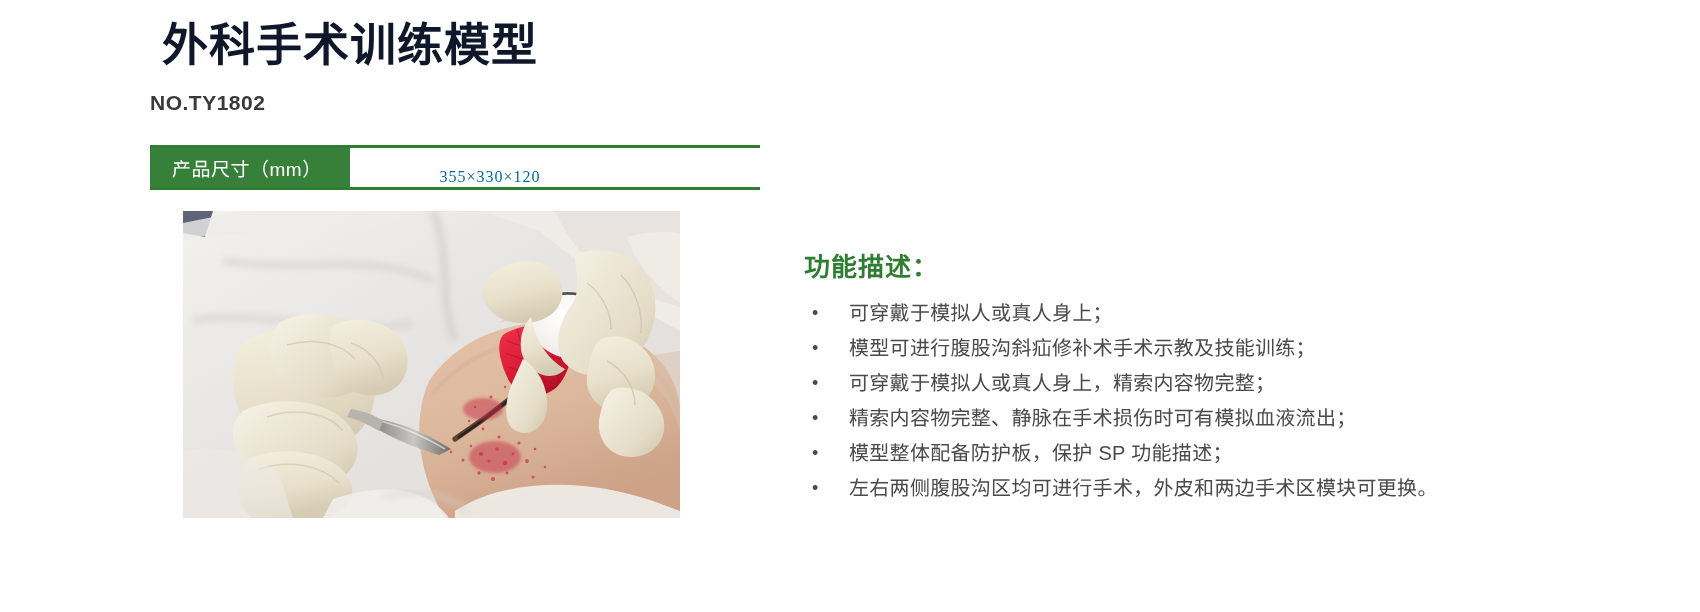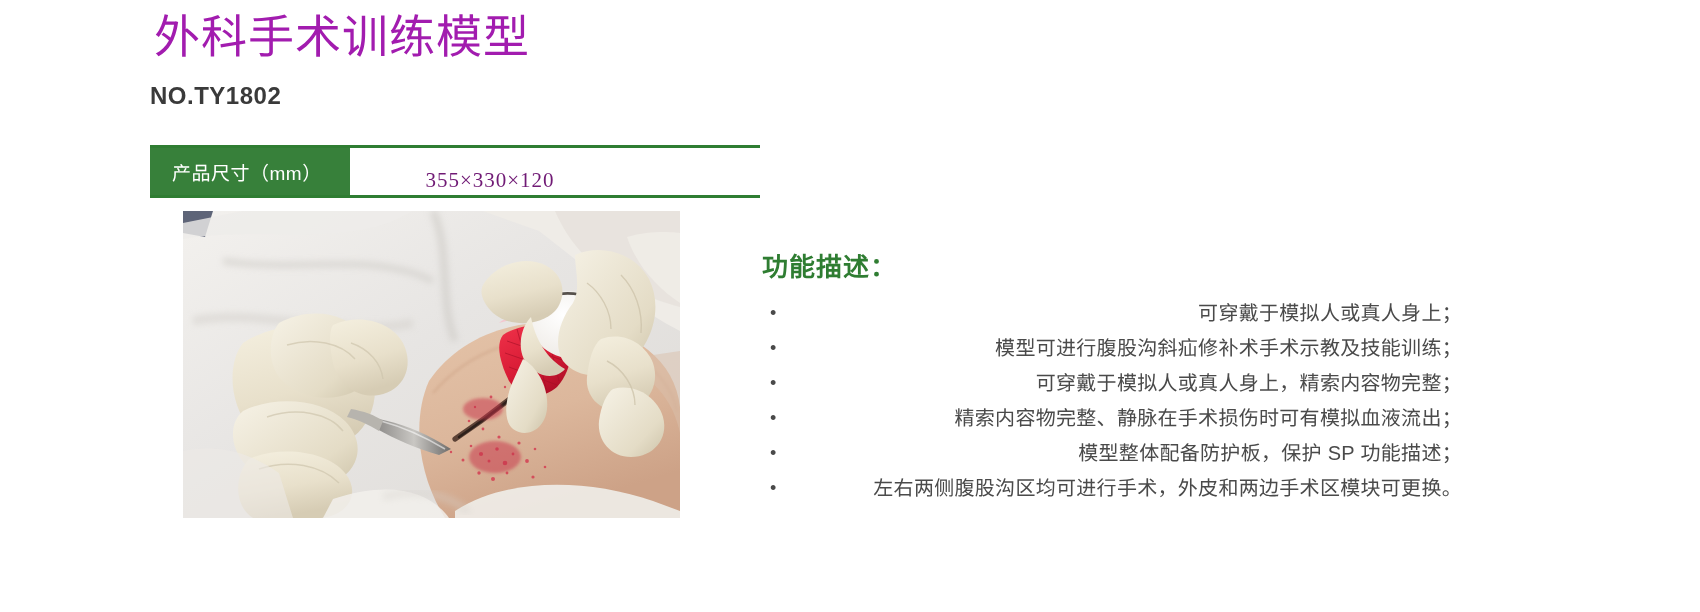--- a/index.html
+++ b/index.html
@@ -26,28 +26,28 @@
   
   .header {
     position: absolute;
     left: 150px;
     top: 8px;
     width: 900px;
   }
   .product-title {
     font-size: 46px;
     line-height: 1.12;
-    font-weight: 400;
-    color: #a21caf;
+    font-weight: 700;
+    color: #0f172a;
     letter-spacing: 1px;
-    margin: 4px;
+    margin: 12px;
     white-space: nowrap;
   }
   .product-code {
-    font-size: 24px;
+    font-size: 21px;
     line-height: 1.2;
     font-weight: 700;
     color: #3a3a3a;
     letter-spacing: 0.5px;
     margin: 18px 0 0 0;
     white-space: nowrap;
   }
 
   
   .spec-table {
@@ -55,41 +55,41 @@
     left: 150px;
     top: 145px;
     width: 610px;
     border-top: 3px solid #2f7d32;
     border-bottom: 3px solid #2f7d32;
     box-sizing: border-box;
   }
   .spec-row {
     display: flex;
     align-items: stretch;
-    height: 47px;
+    height: 39px;
   }
   .spec-label {
     background: #37803a;
     color: #ffffff;
     font-size: 19px;
     display: flex;
     align-items: center;
     padding: 0 16px 0 22px;
     width: 200px;
     box-sizing: border-box;
     letter-spacing: 0.5px;
     white-space: nowrap;
   }
   .spec-value {
     flex: 1;
     display: flex;
     align-items: center;
     justify-content: center;
-    font-size: 21px;
-    color: #701a75;
+    font-size: 16px;
+    color: #0369a1;
     letter-spacing: 1px;
     font-family: "Liberation Serif", "DejaVu Serif", serif;
     padding-right: 130px;
     white-space: nowrap;
     margin-top: 18px;
   }
 
   
   .photo-frame {
     position: absolute;
@@ -102,21 +102,21 @@
   }
   .photo-canvas {
     position: absolute;
     inset: 0;
     display: block;
   }
 
   
   .features {
     position: absolute;
-    left: 762px;
+    left: 804px;
     top: 246px;
     width: 700px;
   }
   .features-heading {
     font-size: 26px;
     font-weight: 700;
     color: #2f7d32;
     letter-spacing: 1px;
     margin: 0 0 13px 0;
     white-space: nowrap;
@@ -140,21 +140,20 @@
     flex: none;
     text-align: left;
     padding-left: 8px;
     box-sizing: border-box;
     color: #4a4a4a;
     font-size: 18px;
     line-height: 35px;
   }
   .feature-text {
     flex: 1;
-    text-align: right;
   }
 </style>
 </head>
 <body>
 
 <div class="page">
 
   <div class="header">
     <h1 class="product-title">外科手术训练模型</h1>
     <div class="product-code">NO.TY1802</div>

